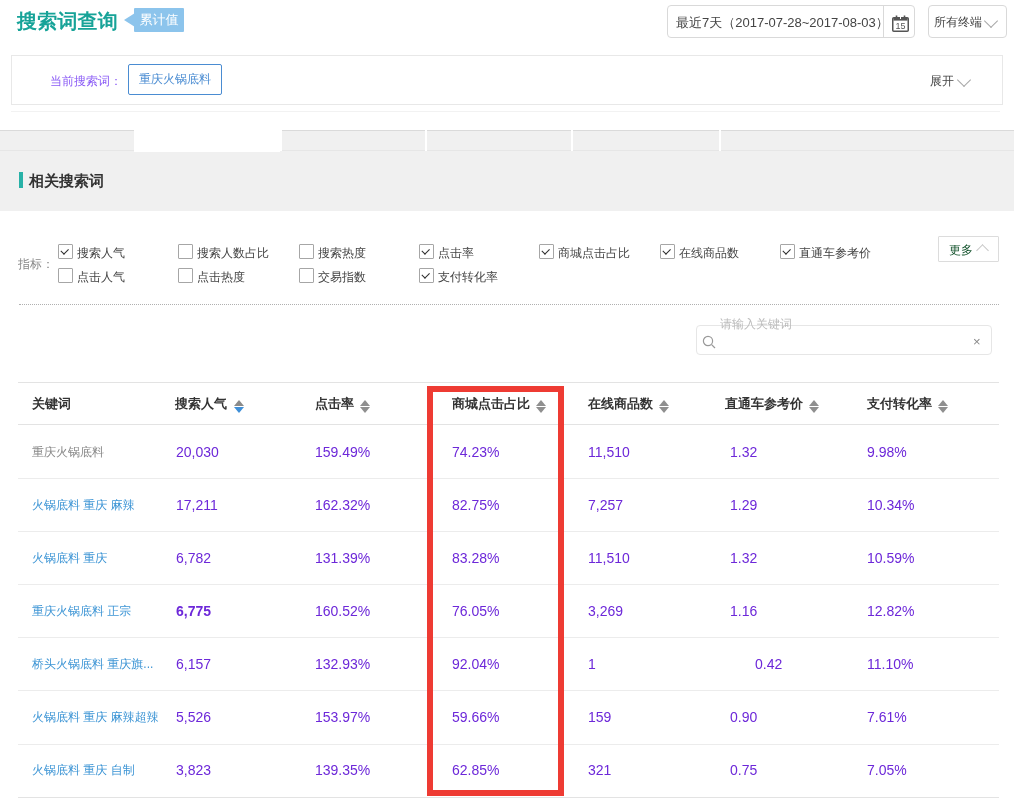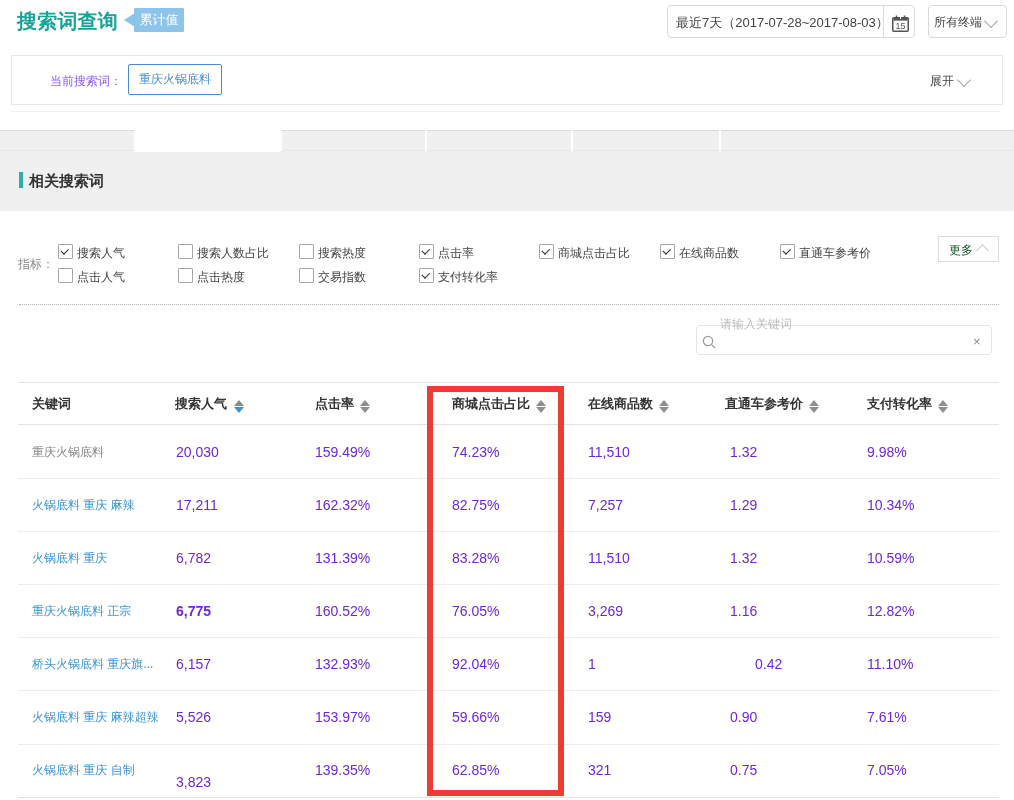--- a/index.html
+++ b/index.html
@@ -198,20 +198,20 @@
 <div class="cell c" style="left:730px;top:656px;margin-left:25px;">0.42</div>
 <div class="cell c" style="left:867px;top:656px;">11.10%</div>
 <div class="cell lnk" style="left:32px;top:709px;">火锅底料 重庆 麻辣超辣</div>
 <div class="cell c" style="left:176px;top:709px;">5,526</div>
 <div class="cell c" style="left:315px;top:709px;">153.97%</div>
 <div class="cell c" style="left:452px;top:709px;">59.66%</div>
 <div class="cell c" style="left:588px;top:709px;">159</div>
 <div class="cell c" style="left:730px;top:709px;">0.90</div>
 <div class="cell c" style="left:867px;top:709px;">7.61%</div>
 <div class="cell lnk" style="left:32px;top:762px;">火锅底料 重庆 自制</div>
-<div class="cell c" style="left:176px;top:762px;margin-top:12px;">3,823</div>
+<div class="cell c" style="left:176px;top:762px;">3,823</div>
 <div class="cell c" style="left:315px;top:762px;">139.35%</div>
 <div class="cell c" style="left:452px;top:762px;">62.85%</div>
 <div class="cell c" style="left:588px;top:762px;">321</div>
 <div class="cell c" style="left:730px;top:762px;">0.75</div>
 <div class="cell c" style="left:867px;top:762px;">7.05%</div>
 
 <div class="abs redbox"></div>
 
 </body></html>

